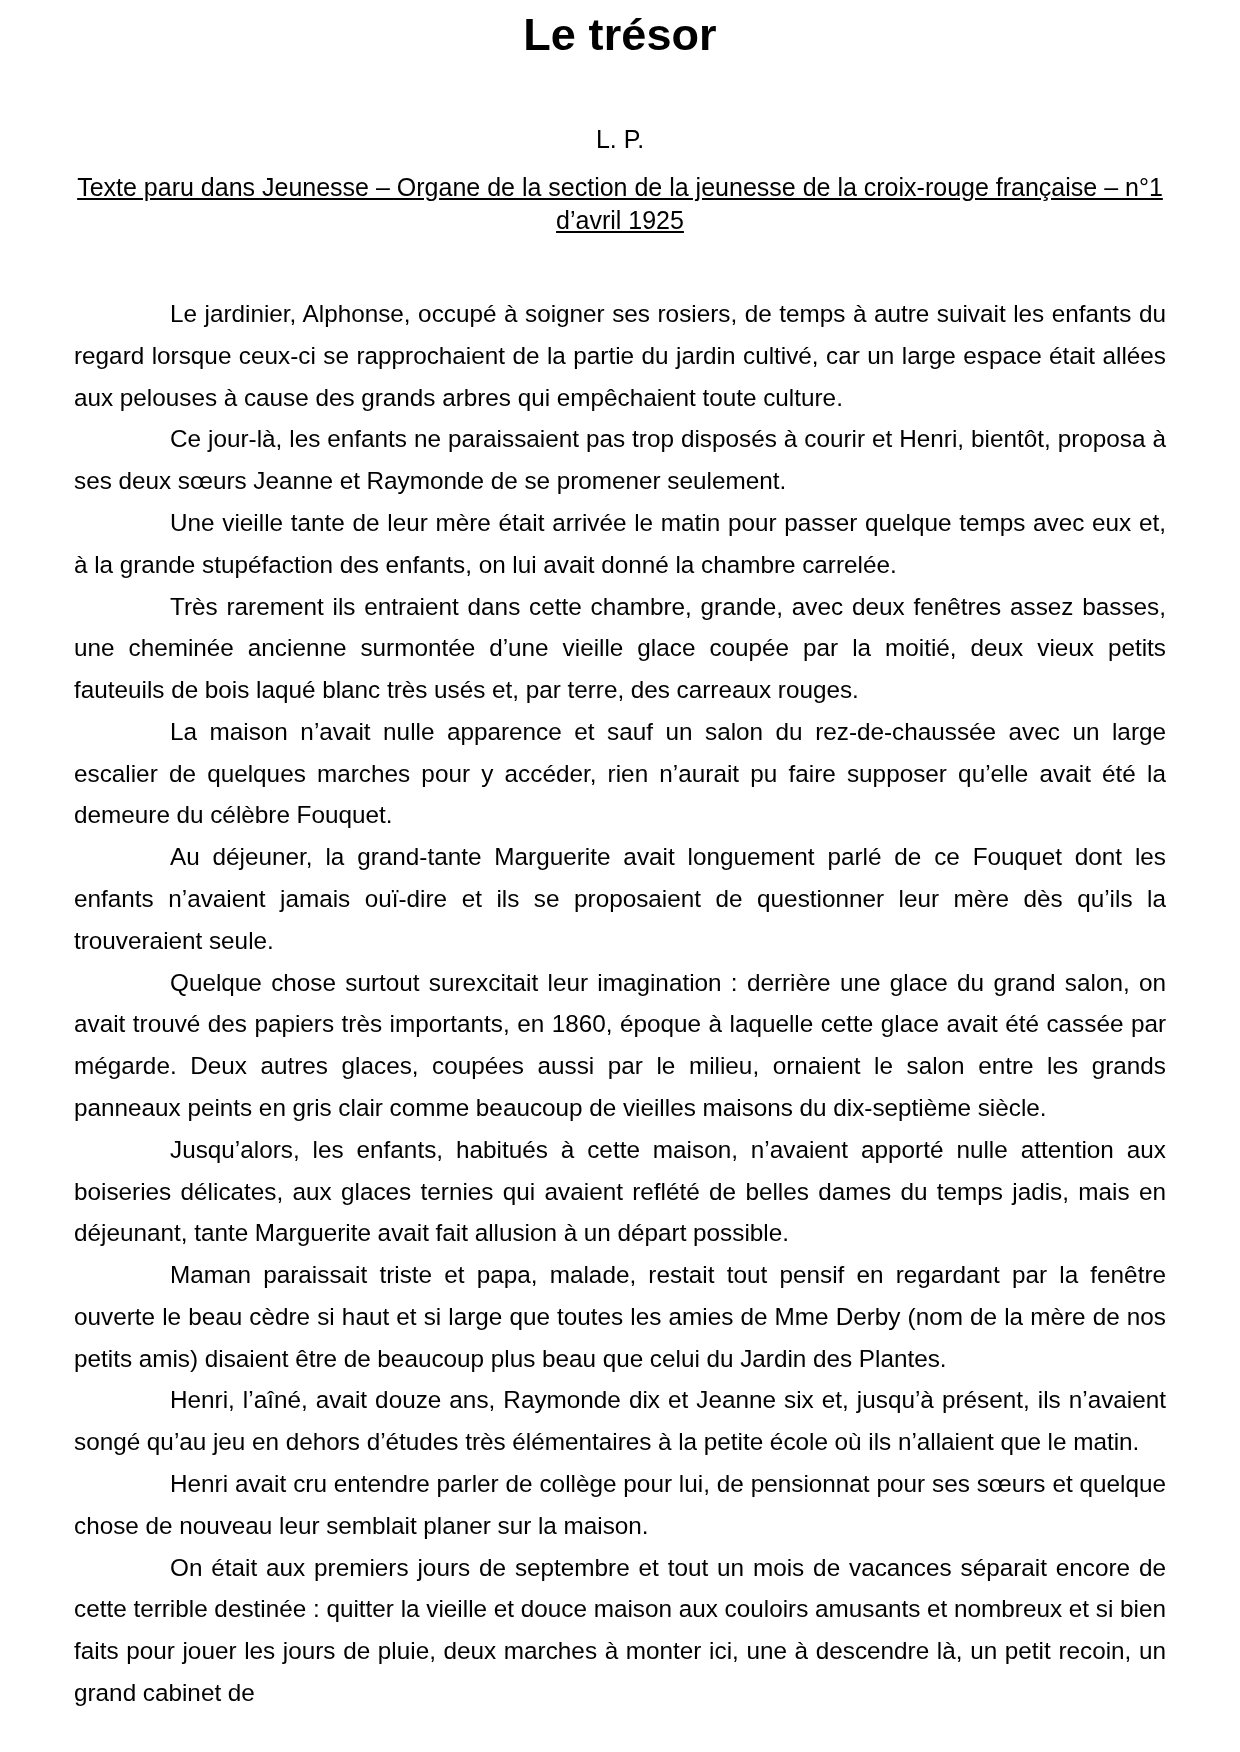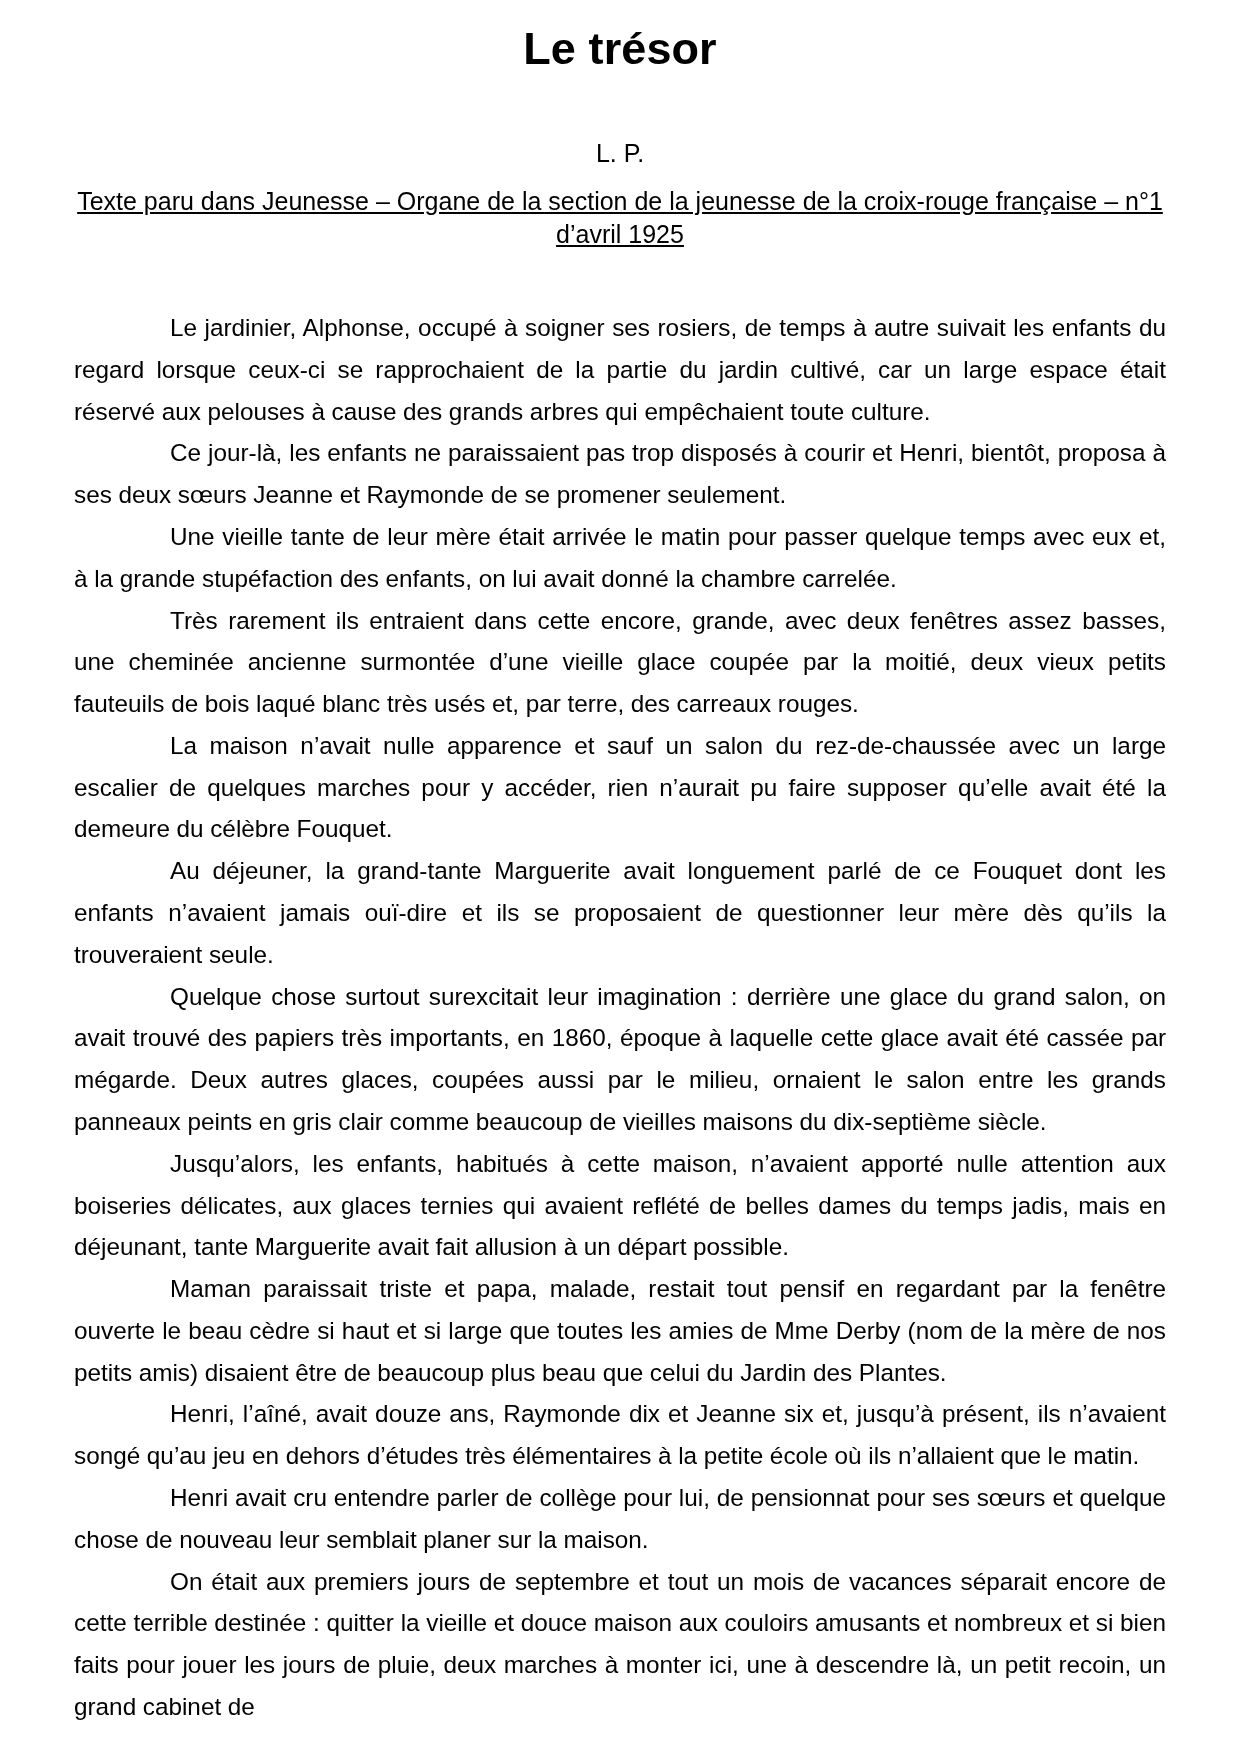--- a/index.html
+++ b/index.html
@@ -19,21 +19,21 @@
   .page {
     position: relative;
     width: 1240px;
     height: 1752px;
     box-sizing: border-box;
     padding: 0 74px;
     background: #ffffff;
   }
   .doc-title {
     margin: 0;
-    padding-top: 22px;
+    padding-top: 8px;
     text-align: center;
     font-size: 45px;
     font-weight: bold;
     line-height: 1.18;
     letter-spacing: 0.1px;
   }
   .author {
     margin: 0;
     padding-top: 63px;
     text-align: center;
@@ -69,24 +69,24 @@
 
 <div class="page">
 
   <h1 class="doc-title">Le trésor</h1>
 
   <p class="author">L. P.</p>
 
   <p class="publication">Texte paru dans Jeunesse – Organe de la section de la jeunesse de la croix-rouge française – n°1 d’avril 1925</p>
 
   <div class="body-text">
-    <p class="para">Le jardinier, Alphonse, occupé à soigner ses rosiers, de temps à autre suivait les enfants du regard lorsque ceux-ci se rapprochaient de la partie du jardin cultivé, car un large espace était réservé aux pelouses à cause des grands arbres qui empêchaient toute culture.</p>
+    <p class="para">Le jardinier, Alphonse, occupé à soigner ses rosiers, de temps à autre suivait les enfants du regard lorsque ceux-ci se rapprochaient de la partie du jardin cultivé, car un large espace était allées aux pelouses à cause des grands arbres qui empêchaient toute culture.</p>
     <p class="para">Ce jour-là, les enfants ne paraissaient pas trop disposés à courir et Henri, bientôt, proposa à ses deux sœurs Jeanne et Raymonde de se promener seulement.</p>
     <p class="para">Une vieille tante de leur mère était arrivée le matin pour passer quelque temps avec eux et, à la grande stupéfaction des enfants, on lui avait donné la chambre carrelée.</p>
-    <p class="para">Très rarement ils entraient dans cette encore, grande, avec deux fenêtres assez basses, une cheminée ancienne surmontée d’une vieille glace coupée par la moitié, deux vieux petits fauteuils de bois laqué blanc très usés et, par terre, des carreaux rouges.</p>
+    <p class="para">Très rarement ils entraient dans cette chambre, grande, avec deux fenêtres assez basses, une cheminée ancienne surmontée d’une vieille glace coupée par la moitié, deux vieux petits fauteuils de bois laqué blanc très usés et, par terre, des carreaux rouges.</p>
     <p class="para">La maison n’avait nulle apparence et sauf un salon du rez-de-chaussée avec un large escalier de quelques marches pour y accéder, rien n’aurait pu faire supposer qu’elle avait été la demeure du célèbre Fouquet.</p>
     <p class="para">Au déjeuner, la grand-tante Marguerite avait longuement parlé de ce Fouquet dont les enfants n’avaient jamais ouï-dire et ils se proposaient de questionner leur mère dès qu’ils la trouveraient seule.</p>
     <p class="para">Quelque chose surtout surexcitait leur imagination : derrière une glace du grand salon, on avait trouvé des papiers très importants, en 1860, époque à laquelle cette glace avait été cassée par mégarde. Deux autres glaces, coupées aussi par le milieu, ornaient le salon entre les grands panneaux peints en gris clair comme beaucoup de vieilles maisons du dix-septième siècle.</p>
     <p class="para">Jusqu’alors, les enfants, habitués à cette maison, n’avaient apporté nulle attention aux boiseries délicates, aux glaces ternies qui avaient reflété de belles dames du temps jadis, mais en déjeunant, tante Marguerite avait fait allusion à un départ possible.</p>
     <p class="para">Maman paraissait triste et papa, malade, restait tout pensif en regardant par la fenêtre ouverte le beau cèdre si haut et si large que toutes les amies de Mme Derby (nom de la mère de nos petits amis) disaient être de beaucoup plus beau que celui du Jardin des Plantes.</p>
     <p class="para">Henri, l’aîné, avait douze ans, Raymonde dix et Jeanne six et, jusqu’à présent, ils n’avaient songé qu’au jeu en dehors d’études très élémentaires à la petite école où ils n’allaient que le matin.</p>
     <p class="para">Henri avait cru entendre parler de collège pour lui, de pensionnat pour ses sœurs et quelque chose de nouveau leur semblait planer sur la maison.</p>
     <p class="para clipped">On était aux premiers jours de septembre et tout un mois de vacances séparait encore de cette terrible destinée : quitter la vieille et douce maison aux couloirs amusants et nombreux et si bien faits pour jouer les jours de pluie, deux marches à monter ici, une à descendre là, un petit recoin, un grand cabinet de</p>
   </div>
 

